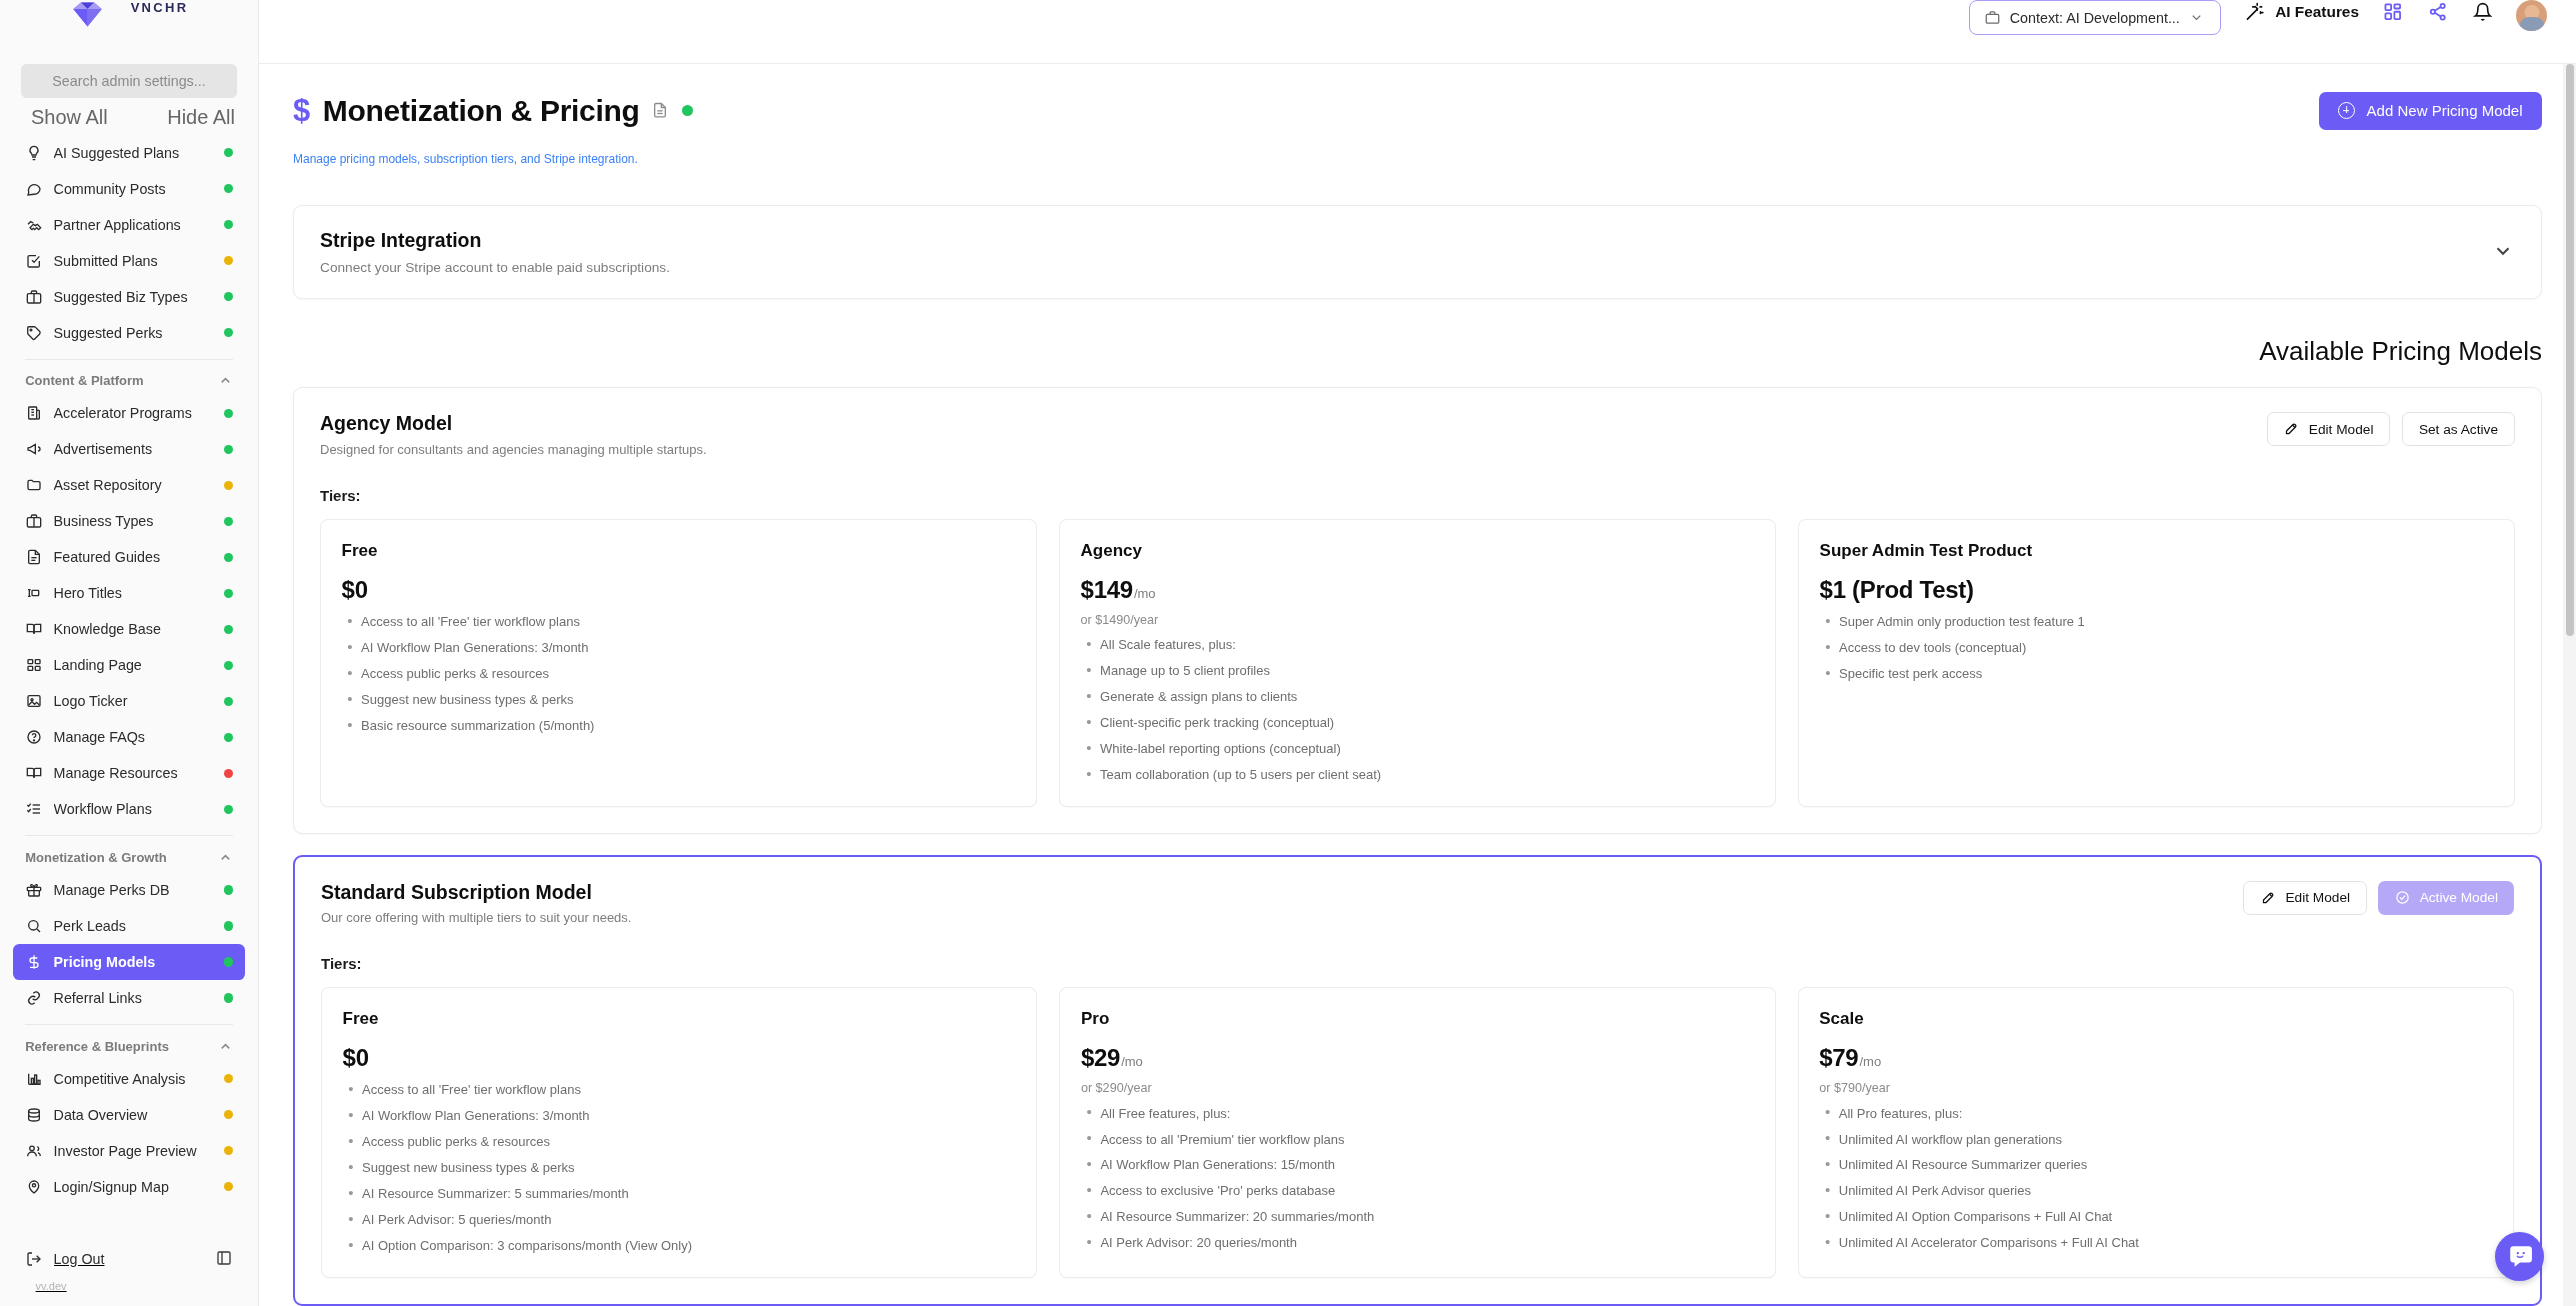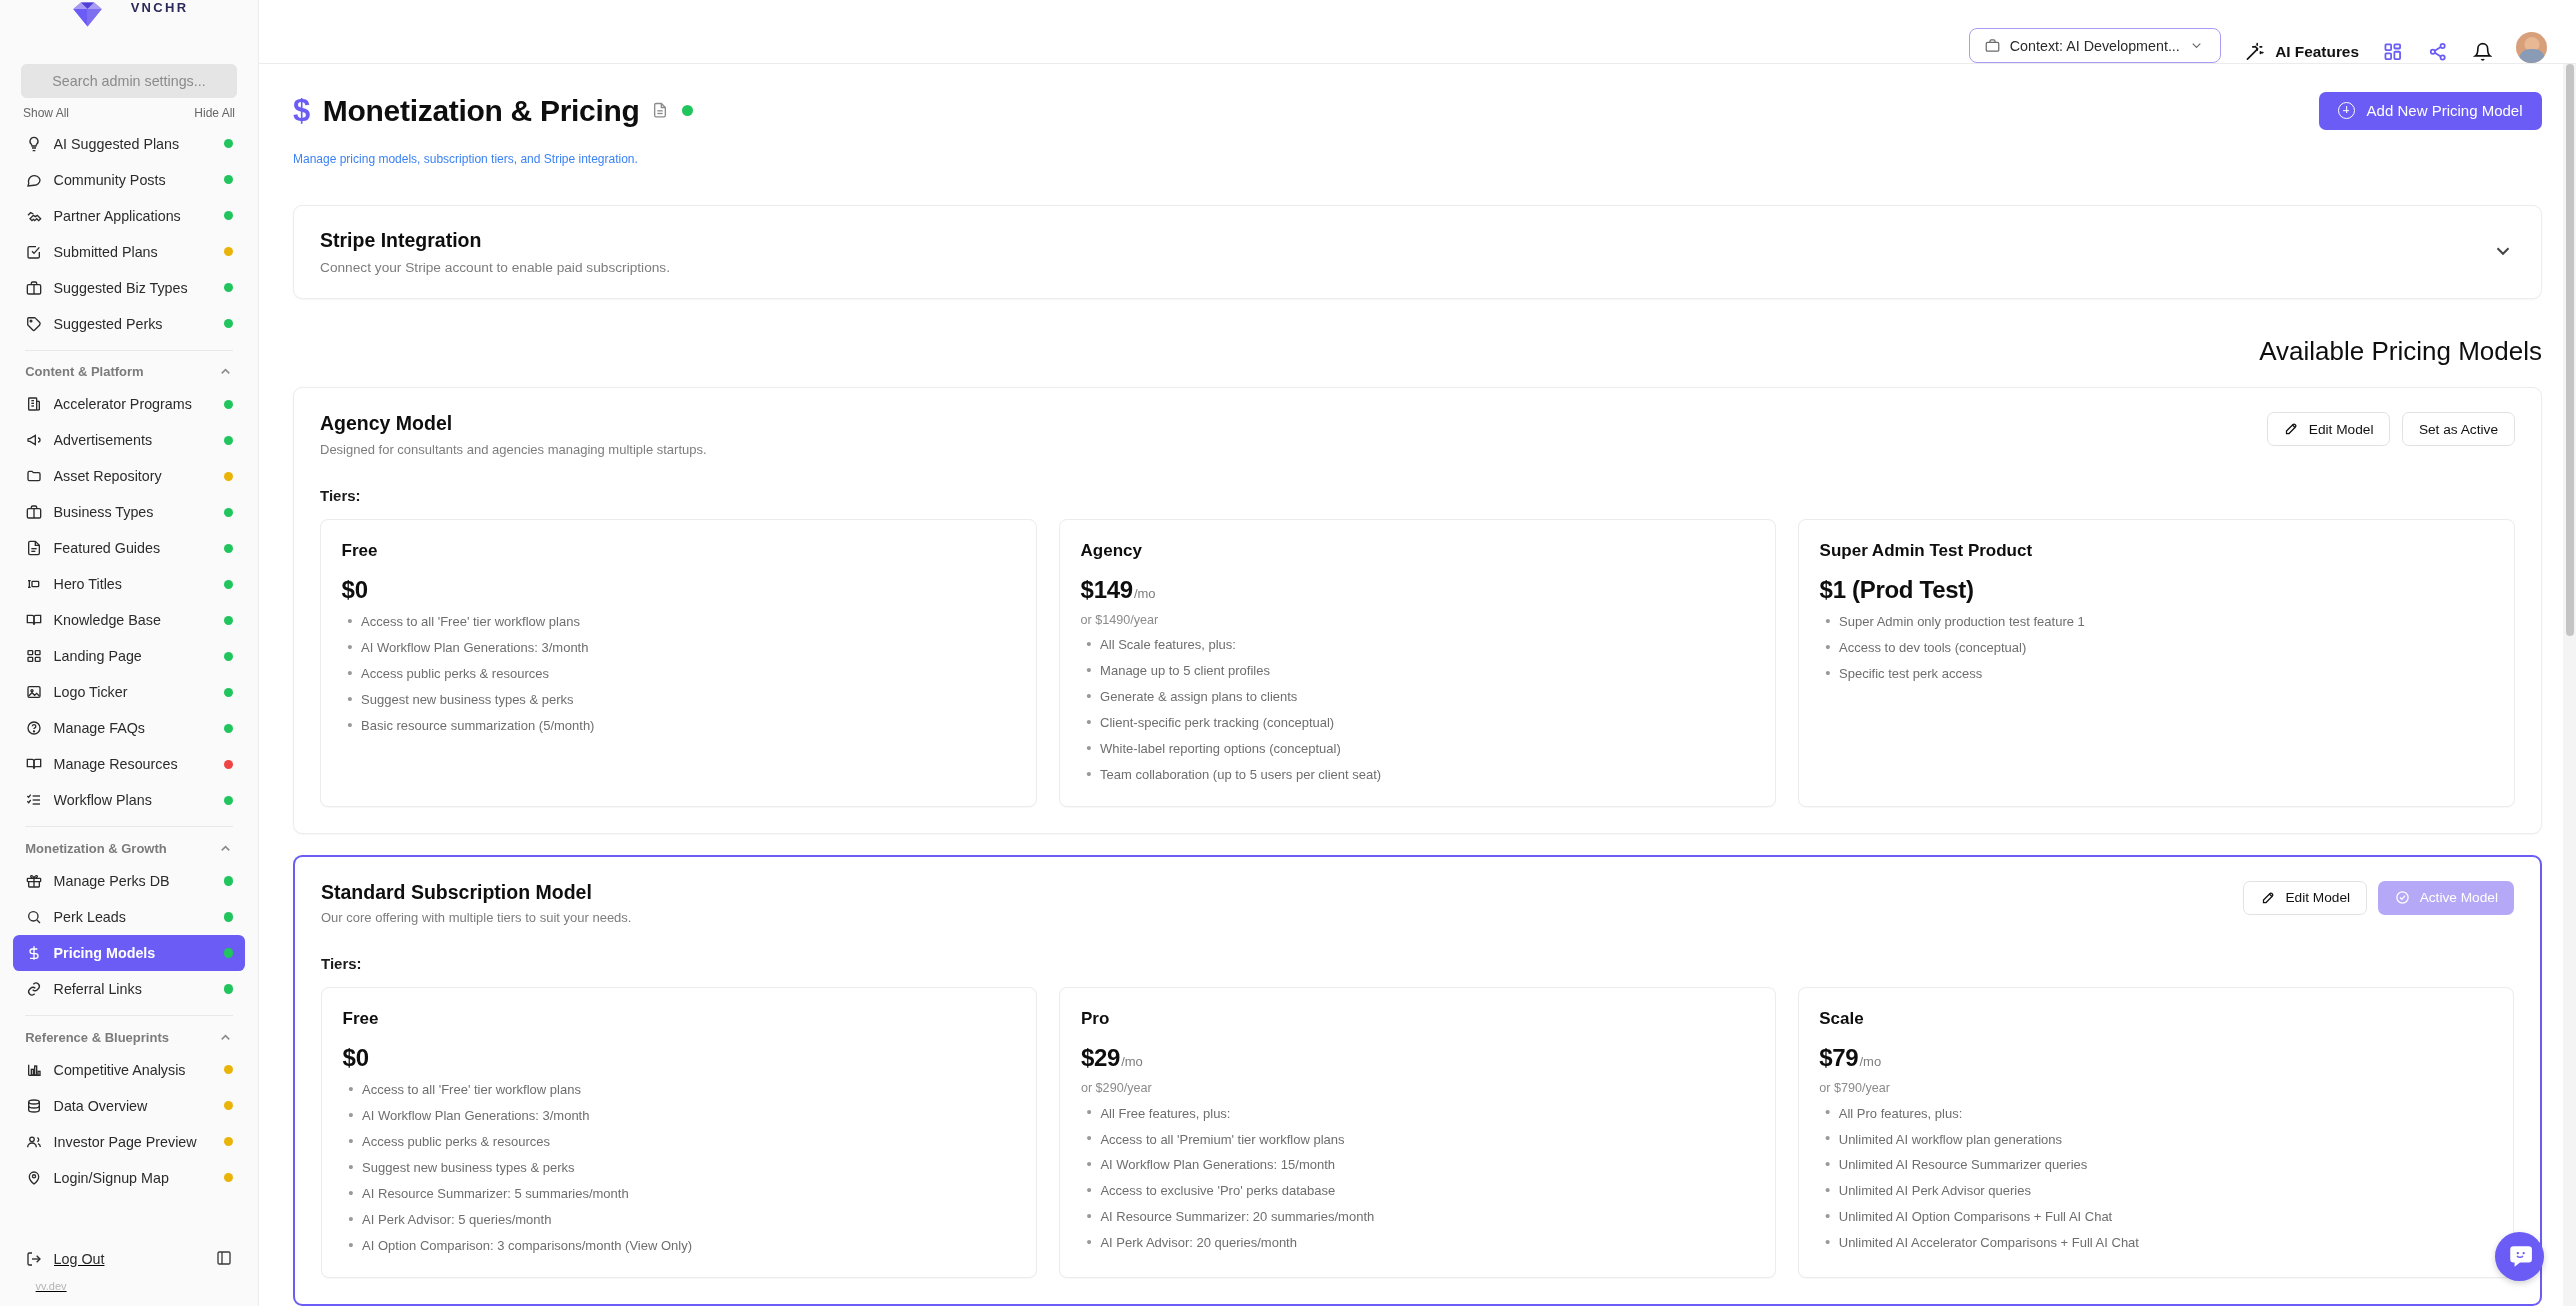--- a/index.html
+++ b/index.html
@@ -40,23 +40,24 @@
     font-family: "Liberation Sans", sans-serif;
     text-align: center;
   }
   .search-input::placeholder { color: #8a8a8a; }
   .showhide {
     display: flex; padding: 8px 23px 5.7px 23px;
     justify-content: space-between;
   }
   .showhide button {
     background: none; border: none;
-    font-size: 12px; color: #666;
+    font-size: 20px; color: #666;
     font-family: "Liberation Sans", sans-serif;
     cursor: pointer;
+    margin-left: 8px;
   }
   .nav-scroll { flex: 1; overflow: hidden; padding: 0 12.6px; }
   .nav-item {
     display: flex; align-items: center;
     height: 36px; padding: 0 12.6px;
     border-radius: 6.3px;
     gap: 11.4px; cursor: pointer;
   }
   .nav-item.active { background: #6a5cf4; }
   .nav-item.active .nav-label { color: #fff; font-weight: bold; }
@@ -93,21 +94,21 @@
   .panel-icon { width: 17px; height: 17px; color: #3a3a3a; }
   .panel-icon svg { width: 16px; height: 16px; stroke: currentColor; fill: none; stroke-width: 2; }
   .version { font-size: 11px; color: #b4b4b4; padding: 3.4px 0 8px 23px; }
 
   
   .main { flex: 1; height: 1306px; display: flex; flex-direction: column; position: relative; background: #fff; }
 
   .topbar {
     height: 64px; flex: 0 0 64px;
     border-bottom: 1.1px solid #ececec;
-    display: flex; align-items: flex-end; justify-content: flex-end;
+    display: flex; align-items: flex-start; justify-content: flex-end;
     padding-right: 29px; gap: 22px;
     background: #fff;
   }
   .context-pill {
     display: flex; align-items: center; gap: 9.2px;
     height: 35px; padding: 0 15px;
     border: 1.7px solid #a99cf7; border-radius: 8px;
     background: #fff; cursor: pointer;
   }
   .context-pill .ctx-label { font-size: 14.3px; color: #2b2b2b; white-space: nowrap; }

